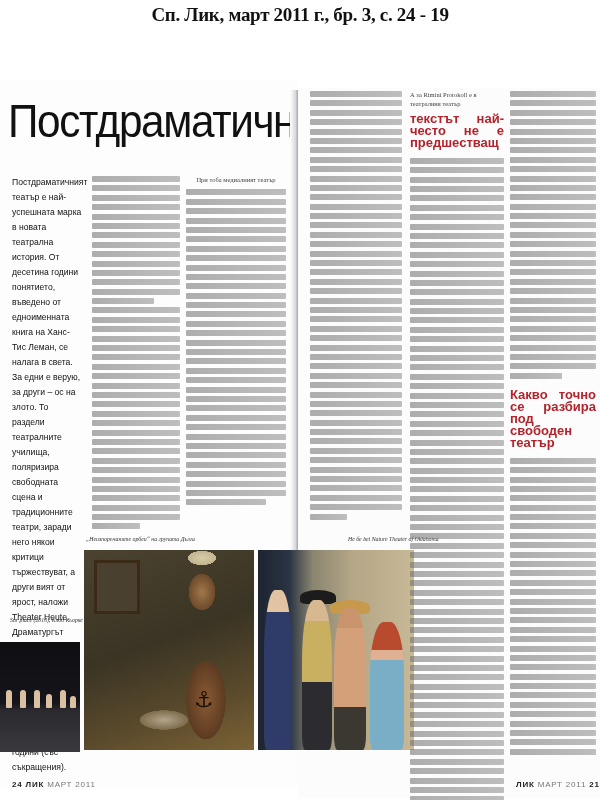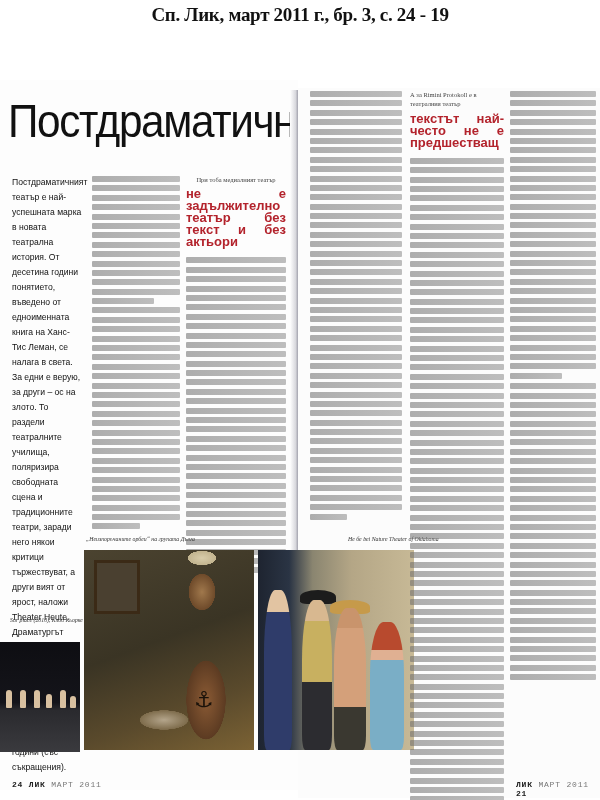--- a/index.html
+++ b/index.html
@@ -74,21 +74,21 @@
   .p4 { left: 112px; top: 72px; width: 34px; height: 128px; background: linear-gradient(#b84a2e 0 22%, #e0b092 22% 30%, #7aaec6 30% 100%); }
   .hat-pirate { position: absolute; left: 42px; top: 40px; width: 36px; height: 14px; background: #1c1c1c; border-radius: 50% 50% 20% 20%; }
   .hat-cowboy { position: absolute; left: 72px; top: 50px; width: 40px; height: 14px; background: #c69a4a; border-radius: 50% 50% 20% 20%; }
 
   .photo-dancers {
     left: 0; top: 562px; width: 80px; height: 110px;
     background: linear-gradient(#0e0e12 0%, #14141a 55%, #2a2a2e 62%, #3a3a3e 100%);
   }
   .dancer { position: absolute; bottom: 44px; width: 6px; height: 18px; background: #d8c0a0; border-radius: 3px 3px 1px 1px; }
 
-  .folio { position: absolute; font-family: Liberation Mono, monospace; font-size: 8px; color: #222; letter-spacing: 0.8px; }
+  .folio { position: absolute; font-family: Liberation Sans, sans-serif; font-size: 8px; color: #222; letter-spacing: 0.8px; }
   .folio b { font-weight: bold; }
   .folio .light { color: #777; }
 
   .line { display: block; height: 6px; margin-bottom: 3.4px; background: linear-gradient(to right, #6c6c6c 0, #8a8a8a 100%); opacity: 0.55; border-radius: 1px; }
 </style>
 </head>
 <body>
 
 <div class="source-line">Сп. Лик, март 2011 г., бр. 3, с. 24 - 19</div>
 
@@ -136,21 +136,20 @@
       <span class="line" style="width:100%"></span>
         <span class="line" style="width:100%"></span>
       <span class="line" style="width:100%"></span>
         <span class="line" style="width:100%"></span>
       <span class="line" style="width:100%"></span>
         <span class="line" style="width:55%"></span>
     </div>
 
     <div class="col" style="left:186px; top:95px; width:100px;">
       <div class="kicker">При тоба медиалният театър</div>
-      <div class="subhead">не е задължително театър без текст и без актьори</div>
       <p style="color:transparent; height:0; overflow:hidden;">Нюйоркската оф-оф Бродуей група Nature Theater of Oklahoma с голяма ирония се подиграва с тези неща, пренаписвайки текстове и репетиции...</p>
       <span class="line" style="width:100%"></span>
         <span class="line" style="width:100%"></span>
       <span class="line" style="width:100%"></span>
         <span class="line" style="width:100%"></span>
       <span class="line" style="width:100%"></span>
         <span class="line" style="width:100%"></span>
       <span class="line" style="width:100%"></span>
         <span class="line" style="width:100%"></span>
       <span class="line" style="width:100%"></span>
@@ -370,20 +369,21 @@
         <span class="line"></span>
         <span class="line"></span>
         <span class="line"></span>
       <span class="line"></span>
         <span class="line"></span>
         <span class="line"></span>
         <span class="line"></span>
       <span class="line"></span>
         <span class="line"></span>
         <span class="line" style="width:60%"></span>
+      <div class="subhead" style="margin-top:10px;">Какво точно се разбира под свободен театър</div>
       <p style="color:transparent; height:0; overflow:hidden;">В сегашното общество е по-трудно...</p>
       <span class="line"></span>
         <span class="line"></span>
         <span class="line"></span>
         <span class="line"></span>
       <span class="line"></span>
         <span class="line"></span>
         <span class="line"></span>
         <span class="line"></span>
       <span class="line"></span>

